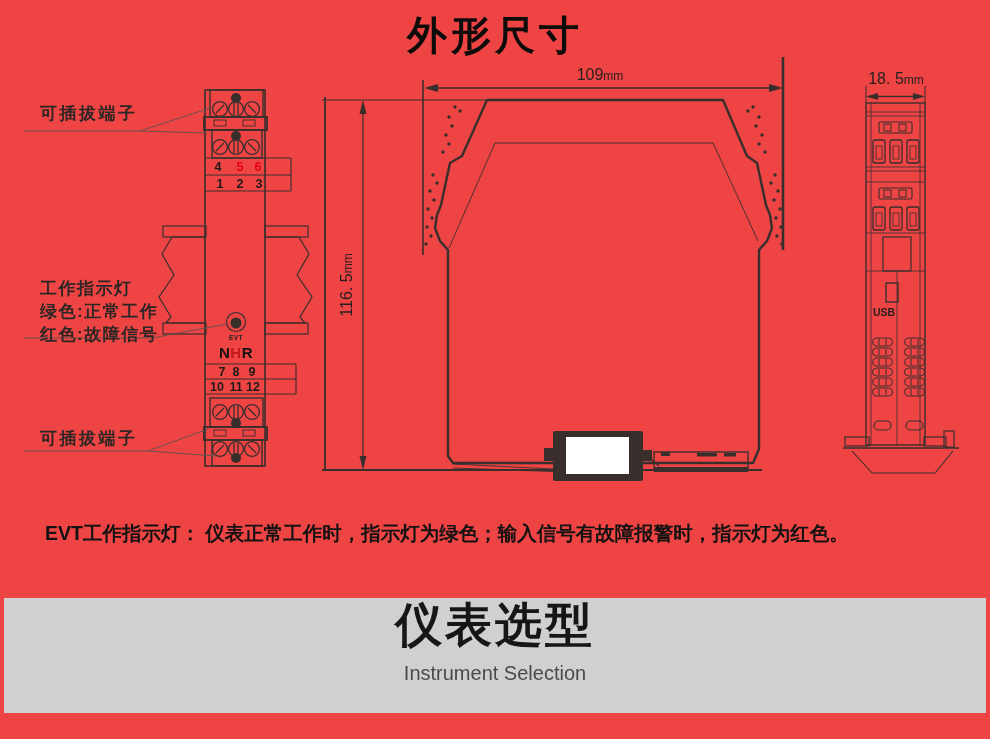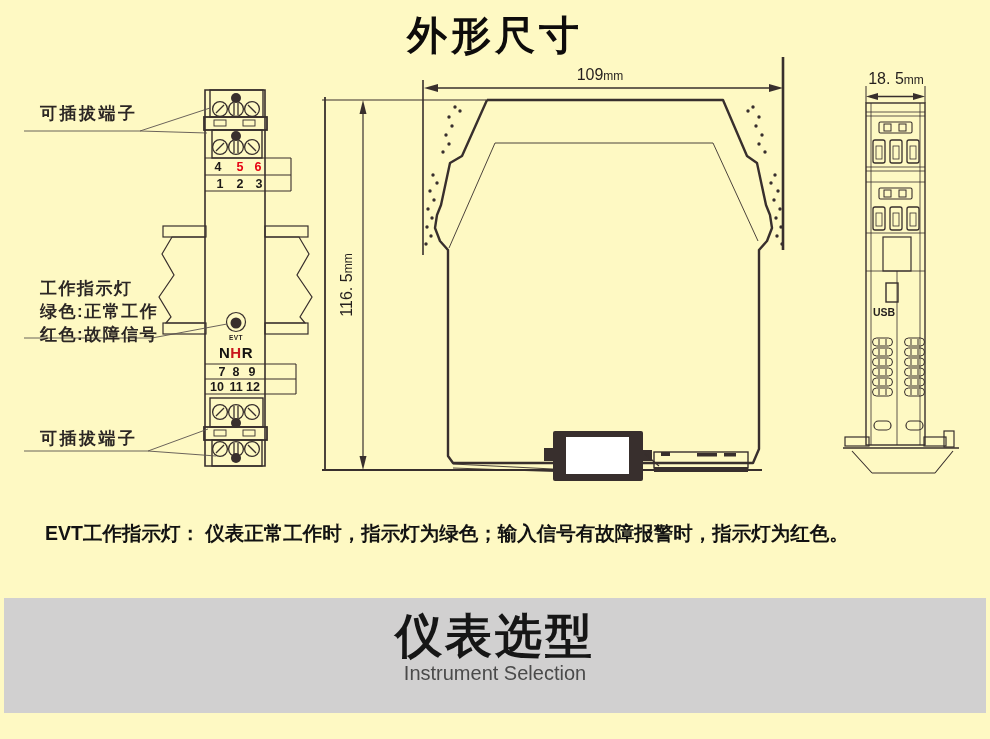--- a/index.html
+++ b/index.html
@@ -1,16 +1,16 @@
 <!DOCTYPE html>
 <html><head>
 <meta charset="utf-8">
 <style>
   html,body{margin:0;padding:0;background:#fff;}
-  .page{position:relative;width:990px;height:739px;background:#fef9c3;overflow:hidden;
+  .page{position:relative;width:990px;height:739px;background:#ef4444;overflow:hidden;
         font-family:"Liberation Sans","DejaVu Sans",sans-serif;color:#141414;}
   .page-title{position:absolute;top:8px;left:0;width:100%;text-align:center;
         font-size:40px;font-weight:900;letter-spacing:4px;color:#0e0c0b;}
   .drawing-svg{position:absolute;top:0;left:0;}
 
   
   .ln{stroke:#382f2d;fill:none;}
   .fil{fill:#382f2d;stroke:none;}
   .wfil{fill:#ffffff;stroke:none;}
   .t-label{font:600 17px "Liberation Sans","DejaVu Sans",sans-serif;fill:#2b2624;letter-spacing:2.5px;}
@@ -20,22 +20,22 @@
   .t-unit{font-size:12px;}
   .t-evt{font:bold 6.5px "Liberation Sans","DejaVu Sans",sans-serif;fill:#241f1e;letter-spacing:.5px;}
   .t-logo{font:900 15px "Liberation Sans","DejaVu Sans",sans-serif;fill:#141210;letter-spacing:.5px;}
   .t-logo .red{fill:#c8161d;}
   .t-usb{font:bold 10.5px "Liberation Sans","DejaVu Sans",sans-serif;fill:#241f1e;}
 
   .notes{position:absolute;left:45px;top:494px;width:932px;}
   .note-line{font-size:19.5px;font-weight:600;line-height:33.5px;color:#121212;white-space:nowrap;margin-top:23px;}
 
   .banner{position:absolute;left:4px;top:598px;width:982px;height:115px;background:#d1d0d0;text-align:center;}
-  .banner-title{padding-top:12px;font-size:47px;font-weight:900;letter-spacing:3px;color:#161616;line-height:1.1;}
-  .banner-sub{font-size:20px;color:#4a4a4a;margin-top:0;}
+  .banner-title{padding-top:1px;font-size:47px;font-weight:900;letter-spacing:3px;color:#161616;line-height:1.1;}
+  .banner-sub{font-size:20px;color:#4a4a4a;margin-top:11px;}
 </style>
 </head>
 <body>
 
 <div class="page">
 
   <div class="page-title">外形尺寸</div>
 
   <svg class="drawing-svg" width="990" height="495" viewBox="0 0 990 495">
 

